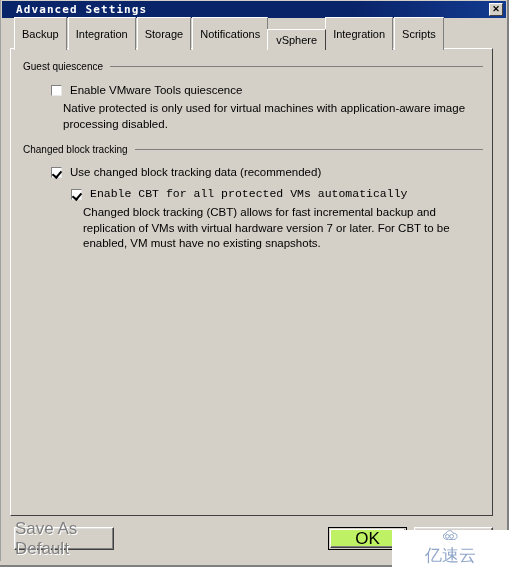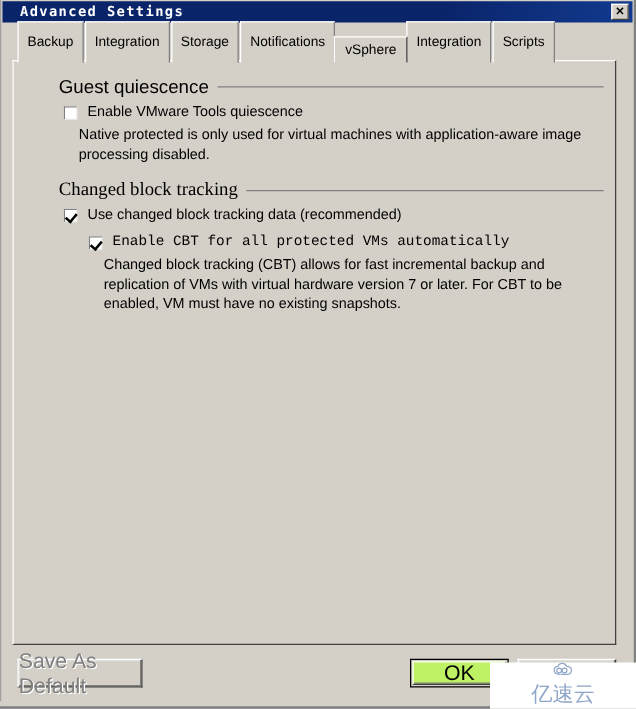--- a/index.html
+++ b/index.html
@@ -151,25 +151,24 @@
 
   
   .group-head {
     position: absolute;
     display: flex;
     align-items: center;
     width: 460px;
     left: 12px;
   }
   .group-label {
-    font-size: 15px;
+    font-size: 10px;
     color: #000000;
     white-space: nowrap;
     padding-right: 7px;
-    margin-left: 24px;
   }
   .group-rule {
     flex: 1;
     height: 1px;
     background: #808080;
   }
 
   
   .chk-box {
     width: 11px;
@@ -312,21 +311,21 @@
       <span class="group-rule"></span>
     </div>
 
     <div class="chk-row" style="left:40px; top:36px;">
       <span class="chk-box"></span>
       <span class="chk-label">Enable VMware Tools quiescence</span>
     </div>
 
     <div class="desc" style="left:52px; top:52px; width:412px;">Native protected is only used for virtual machines with application-aware image processing disabled.</div>
 
-    <div class="group-head" style="top:95px;font-family:Liberation Serif, serif;">
+    <div class="group-head" style="top:95px;">
       <span class="group-label">Changed block tracking</span>
       <span class="group-rule"></span>
     </div>
 
     <div class="chk-row" style="left:40px; top:118px;">
       <span class="chk-box checked"></span>
       <span class="chk-label">Use changed block tracking data (recommended)</span>
     </div>
 
     <div class="chk-row" style="left:60px; top:140px;font-family:Liberation Mono, monospace;">

